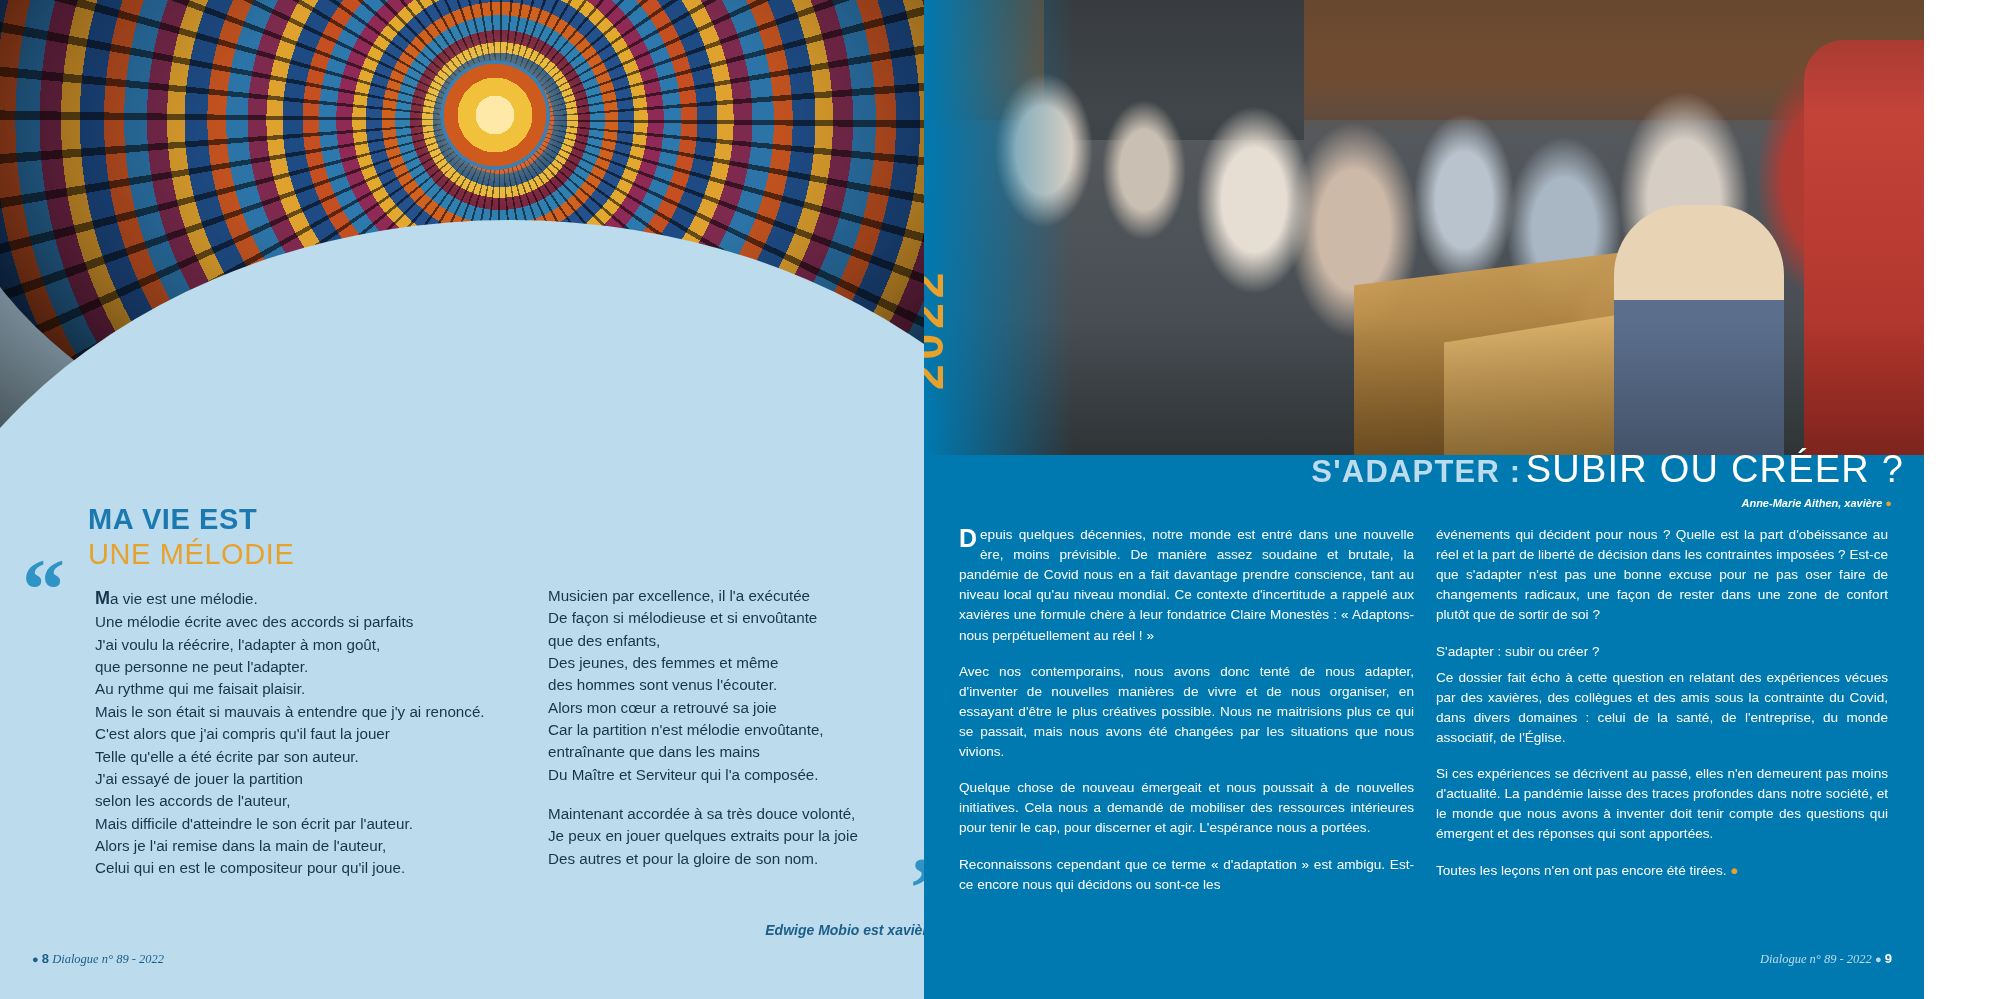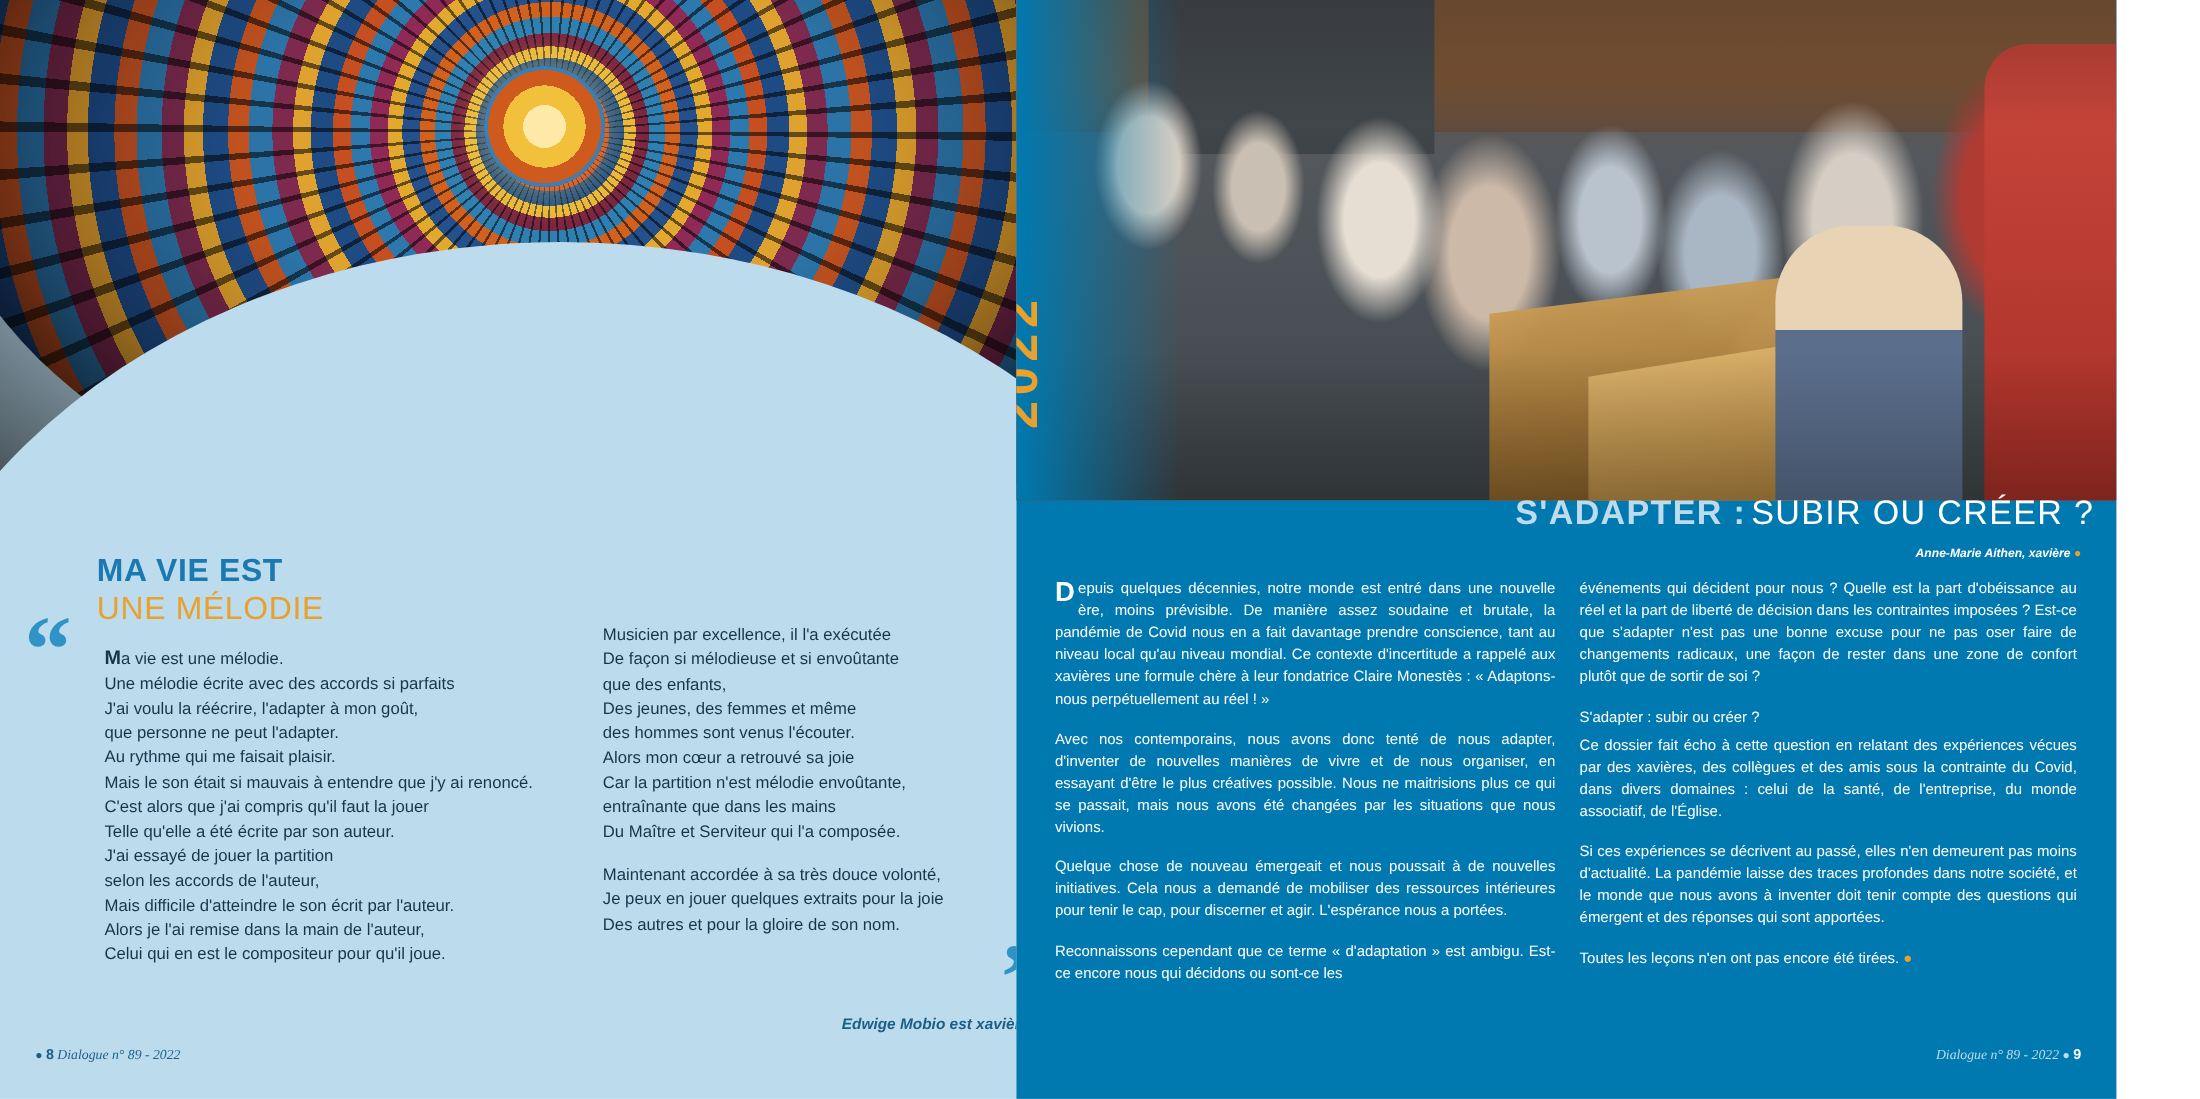--- a/index.html
+++ b/index.html
@@ -136,21 +136,21 @@
     letter-spacing: -4px;
   }
 
   .poem-col {
     position: absolute;
     font-size: 15.2px;
     color: #18354a;
     line-height: 1.47;
   }
   .poem-col-a { left: 95px; top: 145px; width: 420px; }
-  .poem-col-b { left: 548px; top: 127px; width: 400px; }
+  .poem-col-b { left: 548px; top: 145px; width: 400px; }
   .poem-col .dropcap {
     font-weight: bold;
     font-size: 18px;
   }
   .poem-gap { height: 17px; }
 
   .byline-left {
     position: absolute;
     left: 548px;
     top: 482px;
@@ -292,21 +292,21 @@
     text-align: right;
     white-space: nowrap;
   }
   .headline .hl-strong {
     font-size: 31px;
     font-weight: bold;
     color: #bcdcee;
     letter-spacing: 1.2px;
   }
   .headline .hl-light {
-    font-size: 31px;
+    font-size: 38px;
     color: #ffffff;
     letter-spacing: 1.2px;
   }
   .byline-right {
     position: absolute;
     right: 32px;
     top: 497px;
     font-size: 11px;
     font-style: italic;
     font-weight: bold;

